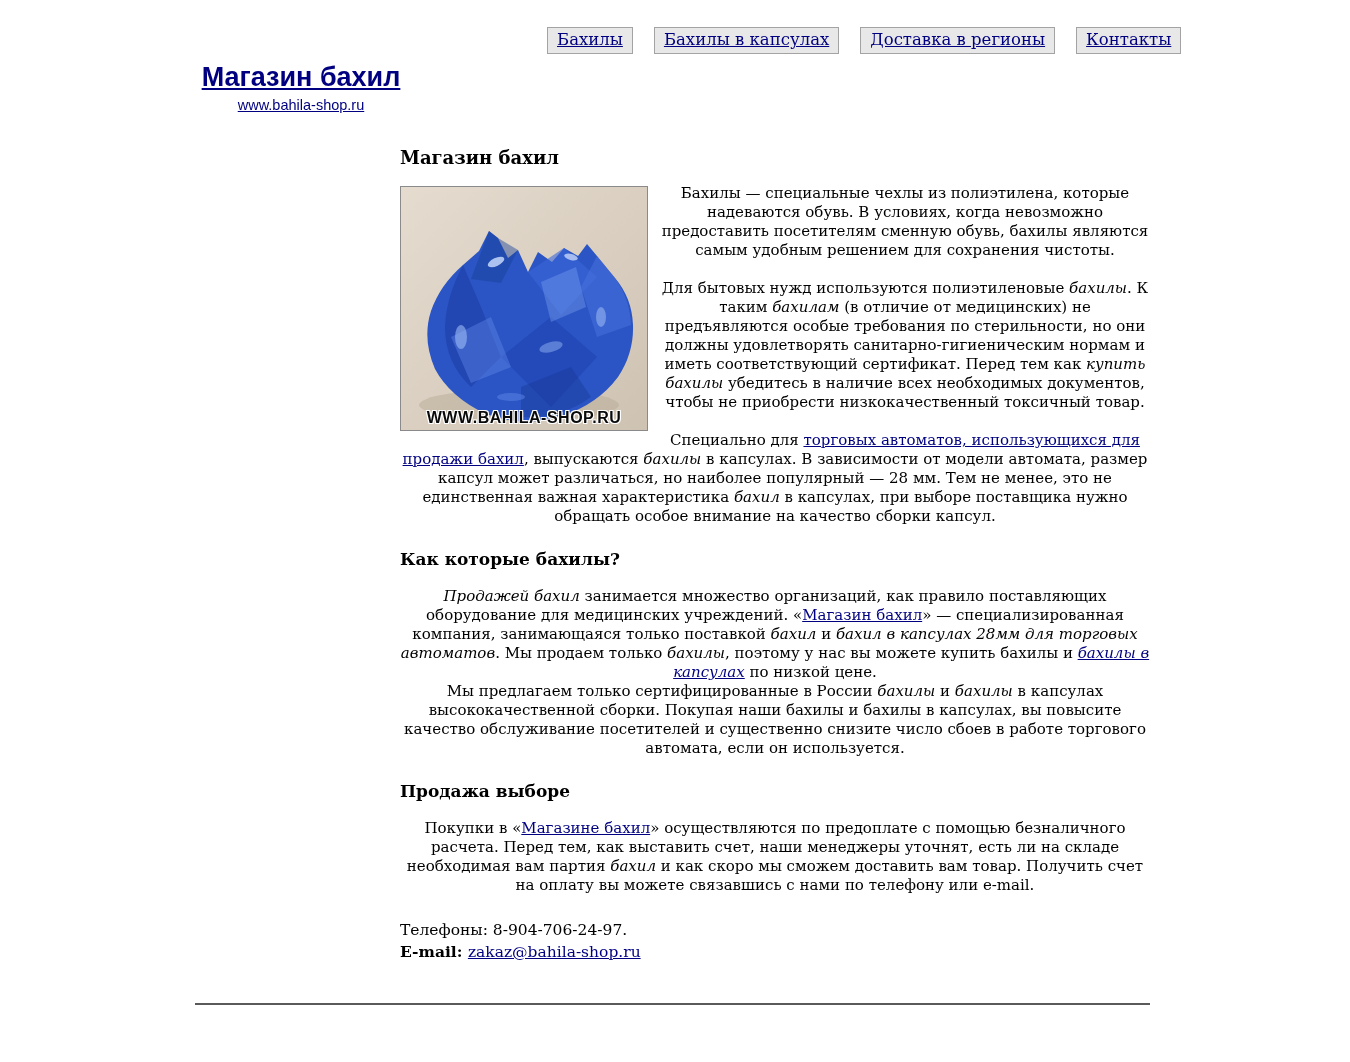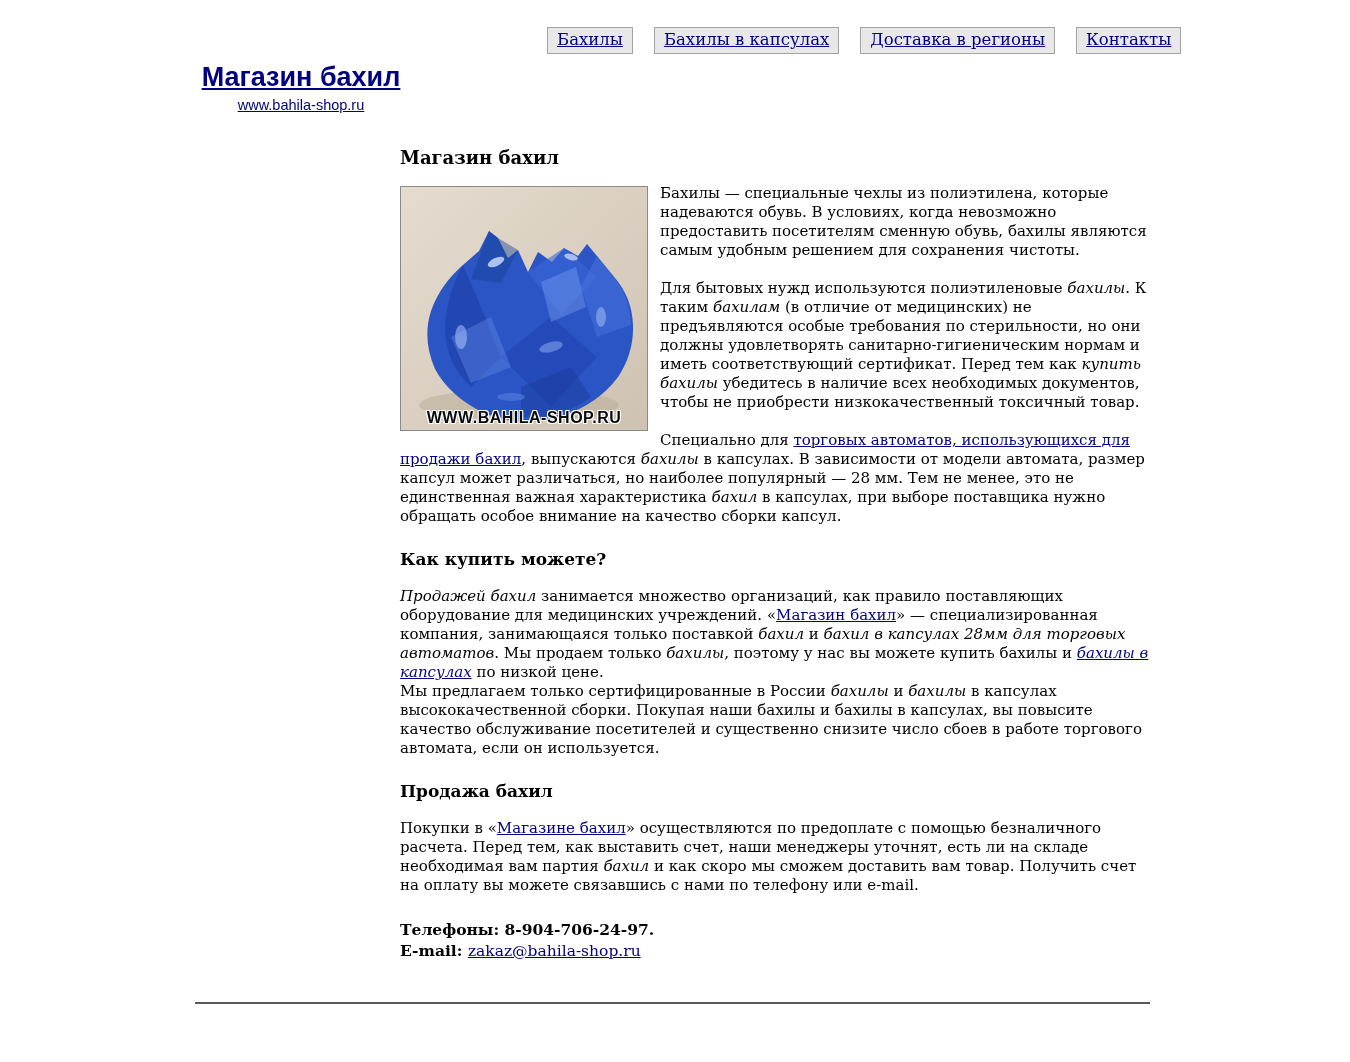--- a/index.html
+++ b/index.html
@@ -31,21 +31,21 @@
     cursor:pointer; white-space:nowrap;
   }
   .navbtn span {
     color:#000080; text-decoration:underline; font-size:16.5px;
   }
 
   
   .main { width:750px; margin-left:205px; margin-top:33px; }
   .main h1 { font-size:18px; line-height:20px; margin:0 0 16px 0; }
   .main h2 { font-size:17px; line-height:19px; margin:24px 0 18px 0; }
-  .main p { margin:0 0 19px 0; }
+  .main p { margin:0 0 19px 0;text-align:center; }
   .photo {
     float:left; width:248px; height:245px; border:1px solid #8a8a8a;
     margin:2px 12px 4px 0; position:relative;
     background:linear-gradient(135deg,#e5dccf 0%, #d9cec0 55%, #cec2b2 100%);
     overflow:hidden;
   }
   .photo-caption {
     position:absolute; left:0; right:0; bottom:3px; text-align:center;
     font-family:"Liberation Sans", sans-serif; font-weight:bold; font-size:16px;
     letter-spacing:0.5px; color:#0a0a0a;
@@ -103,24 +103,24 @@
         <ellipse cx="200" cy="130" rx="5" ry="10" fill="#a9c3f7" opacity="0.5"></ellipse>
         <ellipse cx="110" cy="210 " rx="14" ry="4" fill="#5d85e6" opacity="0.5"></ellipse>
       </svg>
       <div class="photo-caption">WWW.BAHILA-SHOP.RU</div>
     </div>
 
     <p><span>Бахилы — специальные чехлы из полиэтилена, которые надеваются обувь. В условиях, когда невозможно предоставить посетителям сменную обувь, бахилы являются самым удобным решением для сохранения чистоты.</span></p>
     <p><span>Для бытовых нужд используются полиэтиленовые </span><span style="font-style: italic;">бахилы</span><span>. К таким </span><span style="font-style: italic;">бахилам</span><span> (в отличие от медицинских) не предъявляются особые требования по стерильности, но они должны удовлетворять санитарно-гигиеническим нормам и иметь соответствующий сертификат. Перед тем как </span><span style="font-style: italic;">купить бахилы</span><span> убедитесь в наличие всех необходимых документов, чтобы не приобрести низкокачественный токсичный товар.</span></p>
     <p><span>Специально для </span><a href="#">торговых автоматов, использующихся для продажи бахил</a><span>, выпускаются </span><span style="font-style: italic;">бахилы</span><span> в капсулах. В зависимости от модели автомата, размер капсул может различаться, но наиболее популярный — 28 мм. Тем не менее, это не единственная важная характеристика </span><span style="font-style: italic;">бахил</span><span> в капсулах, при выборе поставщика нужно обращать особое внимание на качество сборки капсул.</span></p>
 
-    <h2 style="clear:both">Как купить можете?</h2>
+    <h2 style="clear:both">Как которые бахилы?</h2>
     <p><span style="font-style: italic;">Продажей бахил</span><span> занимается множество организаций, как правило поставляющих оборудование для медицинских учреждений. «</span><a href="#">Магазин бахил</a><span>» — специализированная компания, занимающаяся только поставкой </span><span style="font-style: italic;">бахил</span><span> и </span><span style="font-style: italic;">бахил в капсулах 28мм для торговых автоматов</span><span>. Мы продаем только </span><span style="font-style: italic;">бахилы</span><span>, поэтому у нас вы можете купить бахилы и </span><a href="#" style="font-style: italic;">бахилы в капсулах</a><span> по низкой цене.</span><br><span>Мы предлагаем только сертифицированные в России </span><span style="font-style: italic;">бахилы</span><span> и </span><span style="font-style: italic;">бахилы</span><span> в капсулах высококачественной сборки. Покупая наши бахилы и бахилы в капсулах, вы повысите качество обслуживание посетителей и существенно снизите число сбоев в работе торгового автомата, если он используется.</span></p>
 
-    <h2>Продажа бахил</h2>
+    <h2>Продажа выборе</h2>
     <p><span>Покупки в «</span><a href="#">Магазине бахил</a><span>» осуществляются по предоплате с помощью безналичного расчета. Перед тем, как выставить счет, наши менеджеры уточнят, есть ли на складе необходимая вам партия </span><span style="font-style: italic;">бахил</span><span> и как скоро мы сможем доставить вам товар. Получить счет на оплату вы можете связавшись с нами по телефону или e-mail.</span></p>
 
-    <div class="contacts-block"><span style="font-weight: bold;">Телефоны: 8-904-706-24-97.</span><br><span style="font-weight: bold; text-align: center;">E-mail: </span><a href="#" style="font-weight: normal;">zakaz@bahila-shop.ru</a></div>
+    <div class="contacts-block"><span style="font-weight: normal;">Телефоны: 8-904-706-24-97.</span><br><span style="font-weight: bold; text-align: center;">E-mail: </span><a href="#" style="font-weight: normal;">zakaz@bahila-shop.ru</a></div>
   </div>
 
   <hr class="footer-rule">
 
 </div>
 
 </body></html>

